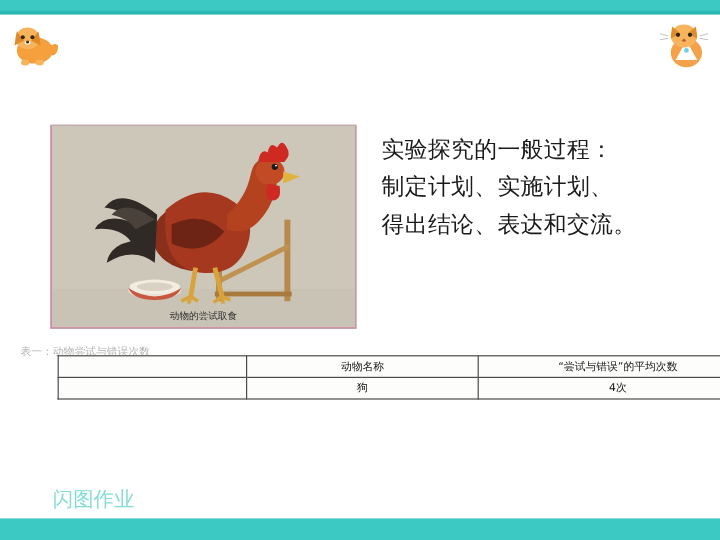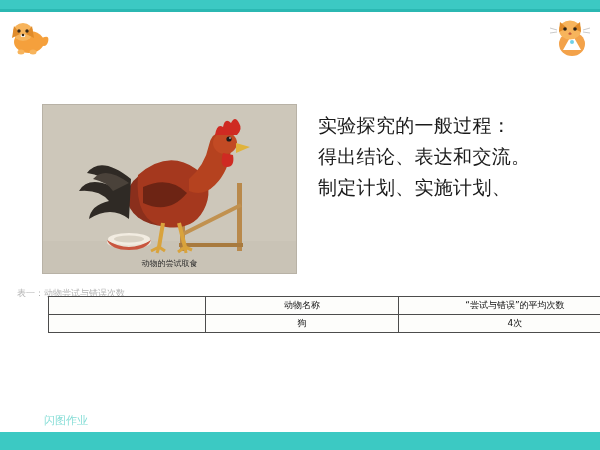--- a/index.html
+++ b/index.html
@@ -125,21 +125,21 @@
     color: #555;
     font-family: "DejaVu Sans", sans-serif;
     opacity: 0.45;
   }
 
   
   .watermark {
     position: absolute;
     left: 44px;
     bottom: 22px;
-    font-size: 11px;
+    font-size: 17px;
     color: #6fd7cf;
     font-family: Liberation Sans, sans-serif;
     opacity: 0.85;
   }
 </style>
 </head>
 <body>
 
 <div class="top-band"></div>
 <div class="top-band-inner"></div>
@@ -216,22 +216,22 @@
     <path d="M120 118 l-4 24" stroke="#d9a33c" stroke-width="4" fill="none"></path>
     <path d="M136 118 l6 24" stroke="#d9a33c" stroke-width="4" fill="none"></path>
     <path d="M116 142 l-8 4 M116 142 l-2 6 M116 142 l6 4" stroke="#d9a33c" stroke-width="3" fill="none"></path>
     <path d="M142 142 l-7 5 M142 142 l1 6 M142 142 l7 3" stroke="#d9a33c" stroke-width="3" fill="none"></path>
   </svg>
   <div class="photo-caption">动物的尝试取食</div>
 </div>
 
 <div class="text-block">
   <div>实验探究的一般过程：</div>
+  <div>制定计划、实施计划、</div>
   <div>得出结论、表达和交流。</div>
-  <div>制定计划、实施计划、</div>
 </div>
 
 <div class="table-title">表一：动物尝试与错误次数</div>
 
 <div class="table-wrap">
   <table class="data-table">
     <thead>
       <tr>
         <th class="col-a"></th>
         <th class="col-b">动物名称</th>

